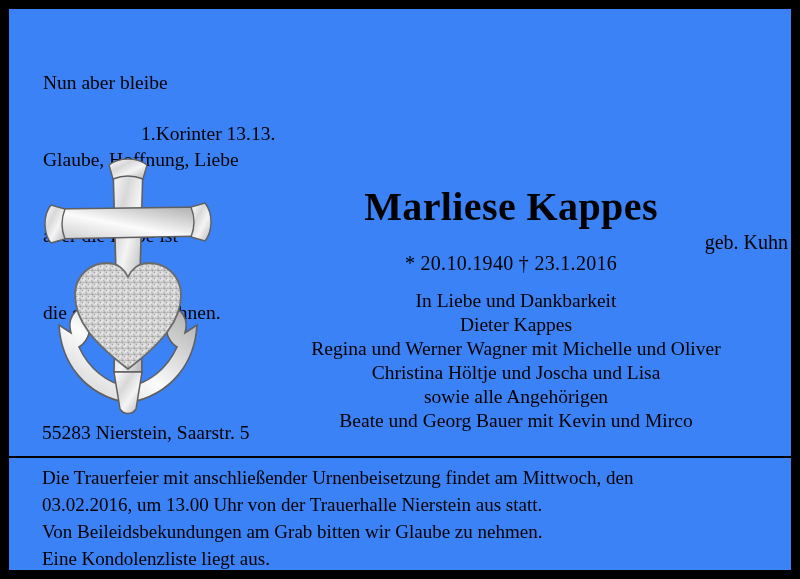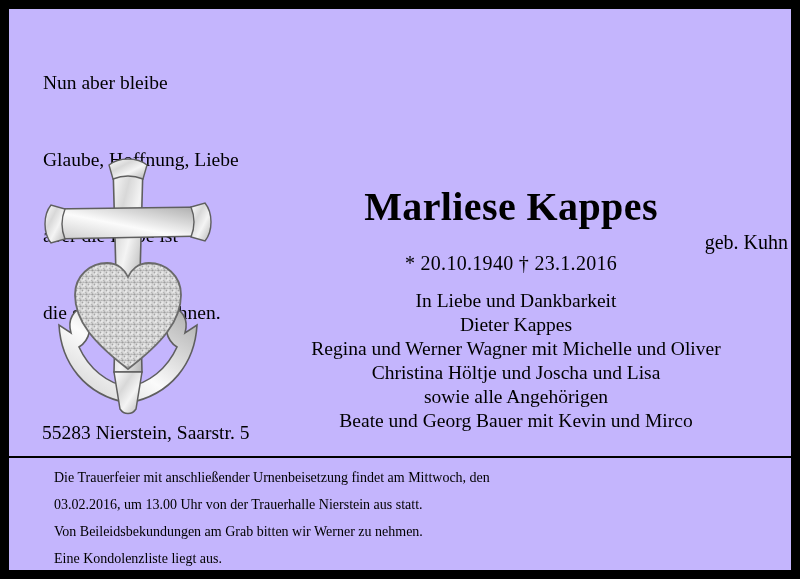--- a/index.html
+++ b/index.html
@@ -16,21 +16,21 @@
     height: 579px;
     background: #ffffff;
     box-sizing: border-box;
     border: 9px solid #000000;
     overflow: hidden;
   }
   .inner {
     position: relative;
     width: 100%;
     height: 100%;
-    background: #c4b5fd;
+    background: #3b82f6;
   }
 
   
   .verse {
     position: absolute;
     left: 34px;
     top: 10px;
     font-size: 19.5px;
     line-height: 25.5px;
     color: #000;
@@ -120,39 +120,39 @@
     height: 2px;
     background: #000;
   }
 
   
   .footer {
     position: absolute;
     left: 33px;
     top: 455px;
     width: 740px;
-    font-size: 14px;
+    font-size: 19px;
     line-height: 27px;
     color: #000;
-    margin-left: 12px;
   }
   .footer div { white-space: pre; }
 </style>
 </head>
 <body>
 
 <div class="obituary">
   <div class="inner">
 
     <div class="verse">
       <div>Nun aber bleibe</div>
       <div>Glaube, Hoffnung, Liebe</div>
       <div>aber die Liebe ist</div>
       <div>die größte unter Ihnen.</div>
     </div>
+    <div class="verse-ref">1.Korinter 13.13.</div>
 
     <div class="emblem">
       <svg width="185" height="265" viewBox="0 0 185 265" xmlns="http://www.w3.org/2000/svg">
         <defs>
           <linearGradient id="metal" x1="0" y1="0" x2="1" y2="1">
             <stop offset="0%" stop-color="#ffffff"></stop>
             <stop offset="35%" stop-color="#d8d8d8"></stop>
             <stop offset="60%" stop-color="#f4f4f4"></stop>
             <stop offset="100%" stop-color="#b5b5b5"></stop>
           </linearGradient>
@@ -210,18 +210,18 @@
       <div>Beate und Georg Bauer mit Kevin und Mirco</div>
     </div>
 
     <div class="address">55283 Nierstein, Saarstr. 5</div>
 
     <div class="divider"></div>
 
     <div class="footer">
       <div>Die Trauerfeier mit anschließender Urnenbeisetzung findet am Mittwoch, den</div>
       <div>03.02.2016, um 13.00 Uhr von der Trauerhalle Nierstein aus statt.</div>
-      <div>Von Beileidsbekundungen am Grab bitten wir Werner zu nehmen.</div>
+      <div>Von Beileidsbekundungen am Grab bitten wir Glaube zu nehmen.</div>
       <div>Eine Kondolenzliste liegt aus.</div>
     </div>
 
   </div>
 </div>
 
 </body></html>

